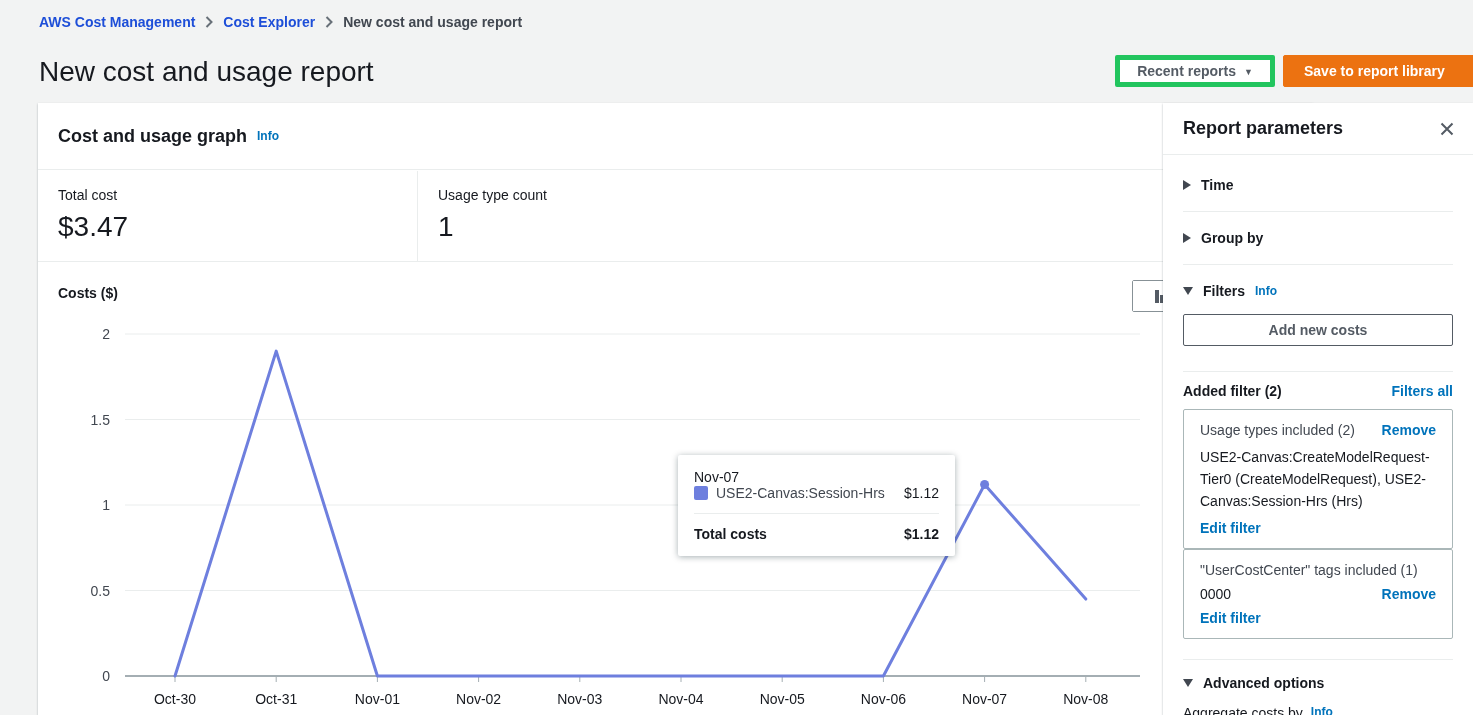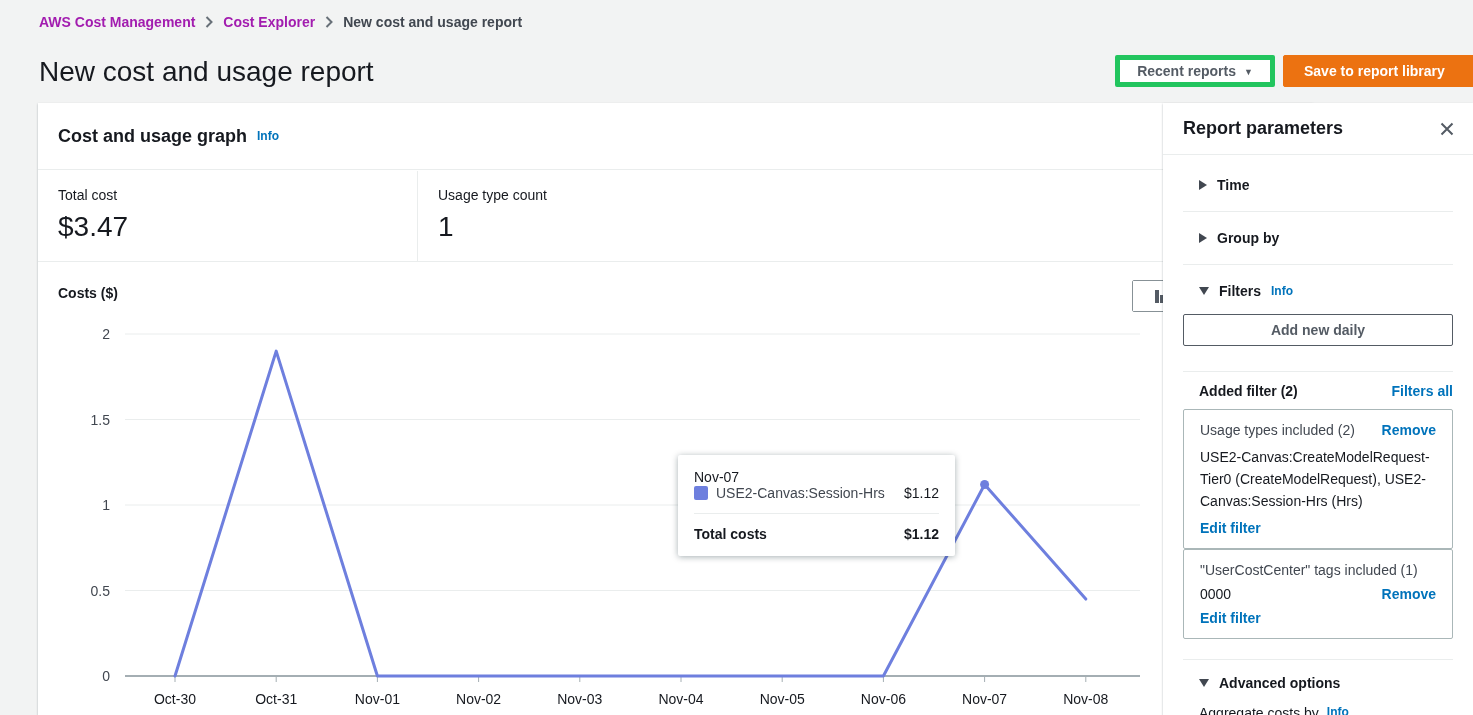--- a/index.html
+++ b/index.html
@@ -7,21 +7,21 @@
   body {
     background:#f2f3f3;
     font-family:"Liberation Sans","DejaVu Sans",sans-serif;
     color:#16191f; font-size:14px; position:relative;
   }
   a { text-decoration:none; cursor:pointer; }
   .link { color:#0073bb; font-weight:700; }
 
   
   .breadcrumb { position:absolute; left:39px; top:14px; display:flex; align-items:center; gap:10px; font-size:14px; }
-  .crumb-link { color:#a21caf; font-weight:700; }
+  .crumb-link { color:#1d4ed8; font-weight:700; }
   .crumb-current { color:#414750; font-weight:700; }
   .crumb-sep { display:inline-flex; align-items:center; }
 
   .page-header { position:absolute; left:39px; top:54px; right:0; height:36px; }
   .page-title { font-size:28px; font-weight:400; color:#16191f; line-height:36px; }
 
   .btn { display:inline-flex; align-items:center; justify-content:center; height:32px;
          font-size:14px; font-weight:700; border-radius:2px; cursor:pointer; white-space:nowrap;
          font-family:inherit; }
   .btn-normal { position:absolute; left:1115px; top:55px; width:160px; background:#fff;
@@ -72,21 +72,21 @@
   .tooltip-total .tooltip-value { font-weight:700; }
 
   
   .sidebar { position:absolute; left:1163px; top:103px; width:310px; height:612px;
     background:#fff; box-shadow:0 1px 2px rgba(0,28,36,.3); overflow:hidden; }
   .sidebar-header { position:absolute; top:0; left:0; right:0; height:52px;
     border-bottom:1px solid #eaeded; display:flex; align-items:center; padding:0 18px 0 20px;justify-content:flex-end; }
   .sidebar-title { font-size:18px; font-weight:700; }
   .close-btn { margin-left:auto; cursor:pointer; display:flex; align-items:center; }
 
-  .side-abs { position:absolute; left:36px; right:20px; }
+  .side-abs { position:absolute; left:20px; right:20px; }
   .section-row { display:flex; align-items:center; gap:10px; font-weight:700; color:#16191f; cursor:pointer; }
   .tri-right { width:0; height:0; border-left:8px solid #414750; border-top:5px solid transparent; border-bottom:5px solid transparent; }
   .tri-down  { width:0; height:0; border-top:8px solid #414750; border-left:5px solid transparent; border-right:5px solid transparent; }
   .side-divider { position:absolute; left:20px; right:20px; border-top:1px solid #eaeded; }
 
   .add-filter-btn { position:absolute; left:20px; right:20px; top:211px; height:32px;
     background:#fff; border:1px solid #545b64; border-radius:2px; color:#545b64;
     font-weight:700; font-size:14px; font-family:inherit; cursor:pointer; }
 
   .added-row { top:280px; display:flex; align-items:baseline; }
@@ -251,21 +251,21 @@
     <span>Group by</span>
   </div>
   <div class="side-divider" style="top:161px;"></div>
 
   <div class="side-abs section-row" style="top:180px;">
     <span class="tri-down"></span>
     <span>Filters</span>
     <a class="info-link">Info</a>
   </div>
 
-  <button class="add-filter-btn">Add new daily</button>
+  <button class="add-filter-btn">Add new costs</button>
   <div class="side-divider" style="top:268px;"></div>
 
   <div class="side-abs added-row">
     <span class="added-label">Added filter (2)</span>
     <a class="link remove-all">Filters all</a>
   </div>
 
   <div class="filter-card" style="top:306px;">
     <div class="filter-card-head">
       <span class="filter-title">Usage types included (2)</span>

